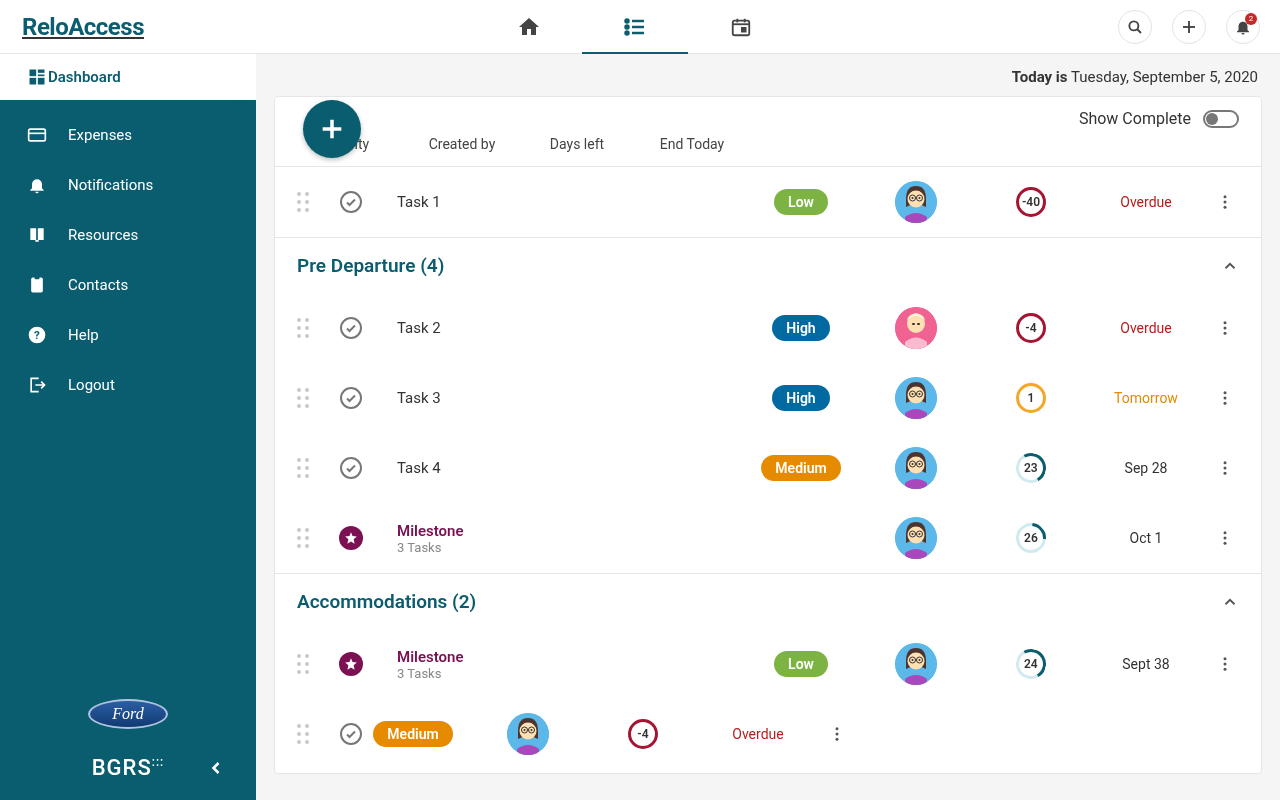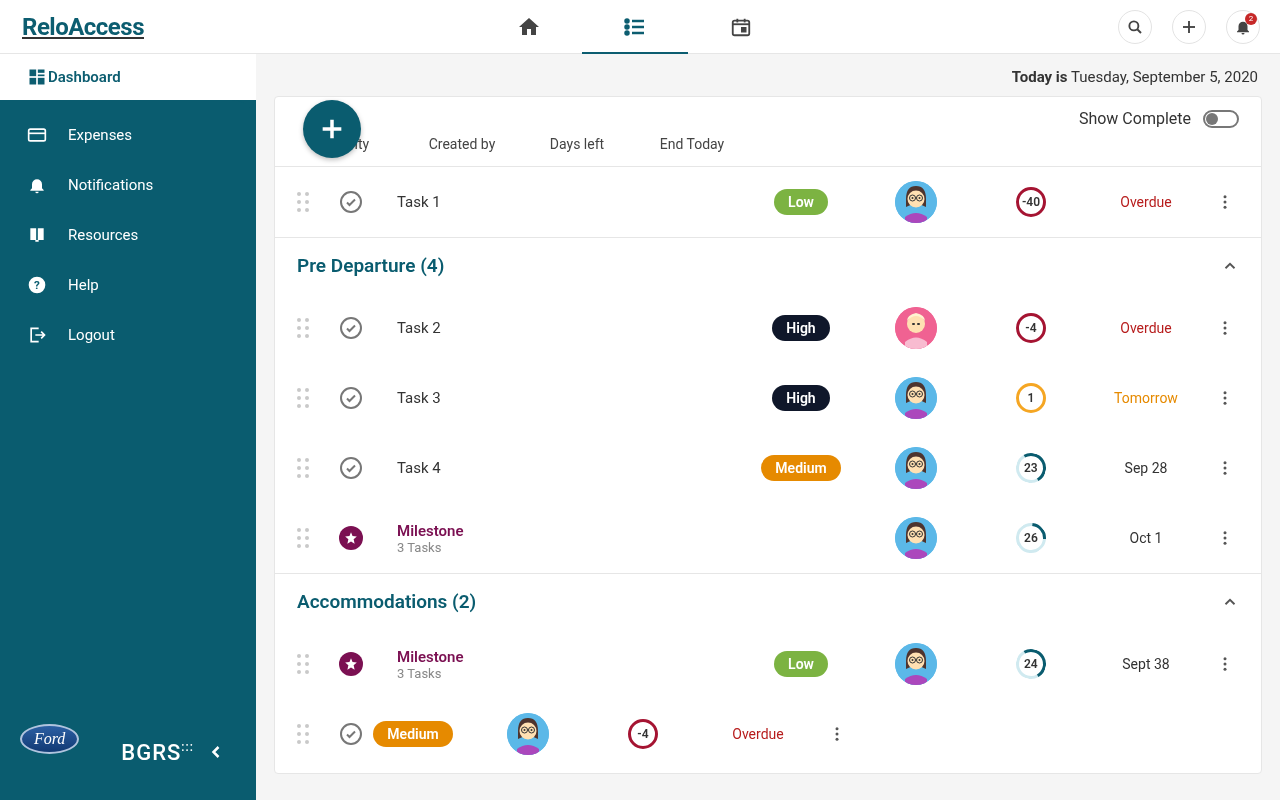--- a/index.html
+++ b/index.html
@@ -130,21 +130,21 @@
   .side-icon {
     width: 22px;
     height: 22px;
     display: flex;
     align-items: center;
     justify-content: center;
   }
   .sidebar-bottom {
     padding: 14px 20px 20px;
     display: flex;
-    flex-direction: row;
+    flex-direction: column;
     align-items: center;
   }
   .ford-badge {
     width: 80px;
     height: 30px;
     background: linear-gradient(#2b5fa3,#123a74);
     border-radius: 50%/50%;
     border: 2px solid #b0c4de;
     display: flex;
     align-items: center;
@@ -305,21 +305,21 @@
   .subtext { font-size: 13px; color: #888; font-weight: 400; }
   .priority-pill {
     display: inline-block;
     padding: 5px 14px;
     border-radius: 16px;
     color: #fff;
     font-size: 14px;
     font-weight: 600;
   }
   .pill-low { background: #7cb342; }
-  .pill-high { background: #0f172a; }
+  .pill-high { background: #0369a1; }
   .pill-medium { background: #e68a00; }
   .avatar-col { width: 130px; display: flex; justify-content: center; }
   .avatar {
     width: 42px;
     height: 42px;
     border-radius: 50%;
     background: #5bb8e8;
     display: flex;
     align-items: center;
     justify-content: center;
@@ -460,20 +460,29 @@
         <svg width="20" height="20" viewBox="0 0 24 24" fill="none" stroke="currentColor" stroke-width="2">
             <path d="M4 4h7v14H4zM13 4h7v14h-7z" fill="currentColor" stroke="none"></path>
             <path d="M11 18v2M13 18v2" stroke="currentColor"></path>
           </svg>
       </span>
       <span>Resources</span>
     </div>
     <div class="side-item">
       <span class="side-icon">
         <svg width="20" height="20" viewBox="0 0 24 24" fill="currentColor">
+            <rect x="5" y="3" width="14" height="18" rx="2"></rect>
+            <rect x="9" y="1" width="6" height="4" rx="1" fill="#0a5c6f"></rect>
+          </svg>
+      </span>
+      <span>Contacts</span>
+    </div>
+    <div class="side-item">
+      <span class="side-icon">
+        <svg width="20" height="20" viewBox="0 0 24 24" fill="currentColor">
             <circle cx="12" cy="12" r="10"></circle>
             <text x="12" y="17" text-anchor="middle" font-size="14" font-weight="bold" fill="#0a5c6f">?</text>
           </svg>
       </span>
       <span>Help</span>
     </div>
     <div class="side-item">
       <span class="side-icon">
         <svg width="20" height="20" viewBox="0 0 24 24" fill="none" stroke="currentColor" stroke-width="2">
             <path d="M14 4H5v16h9"></path>

